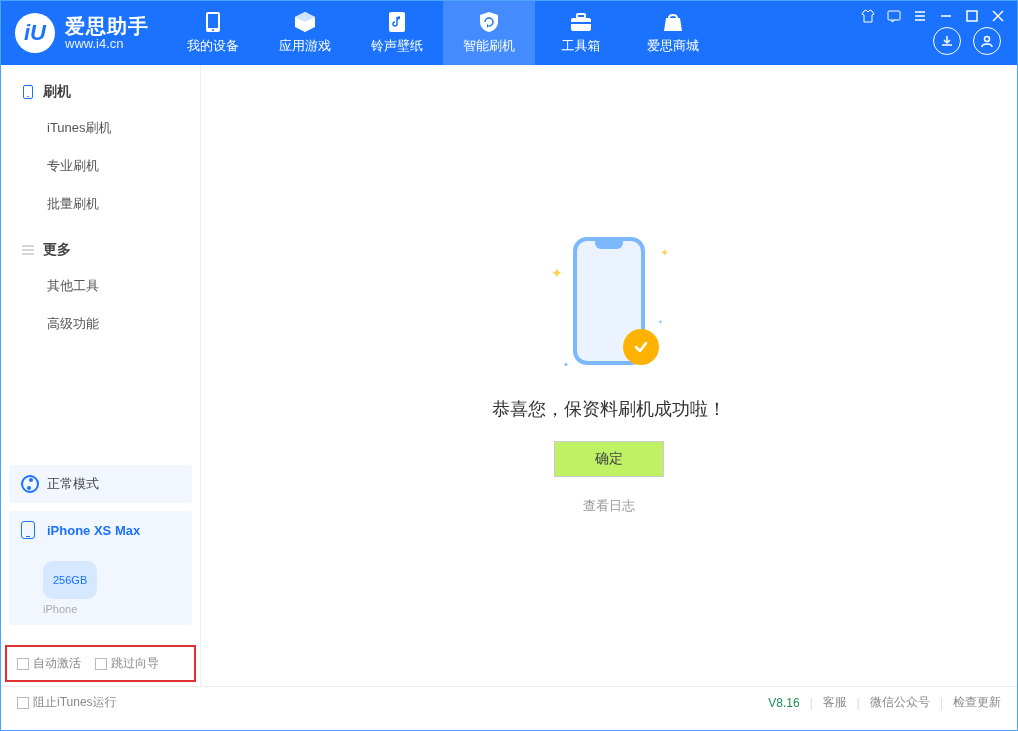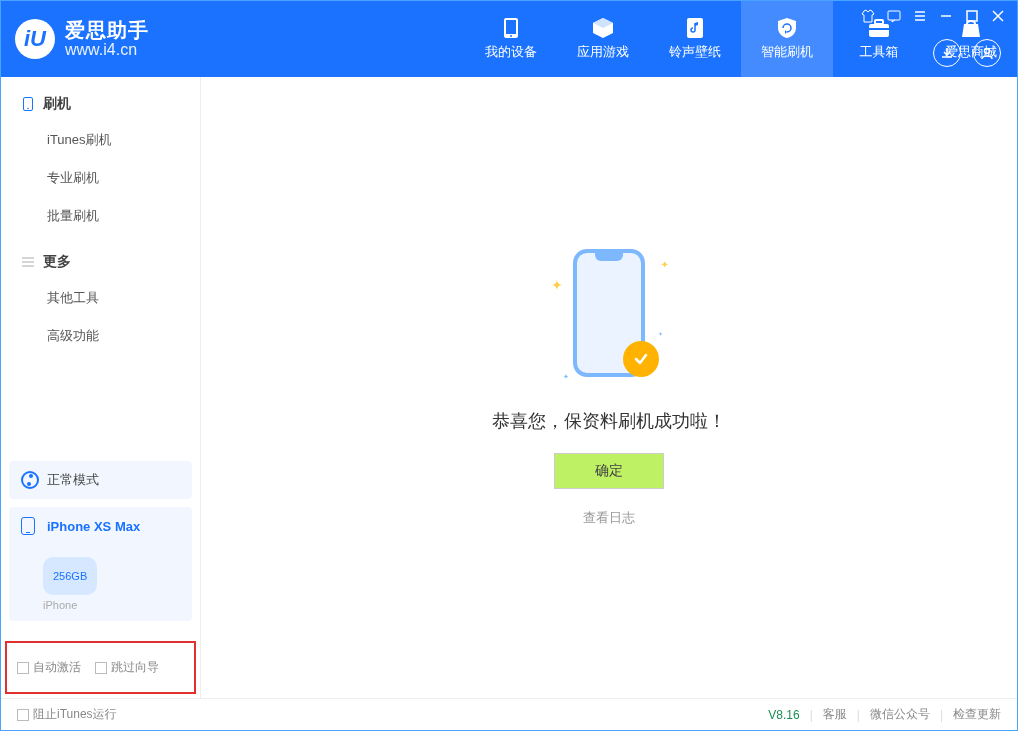--- a/index.html
+++ b/index.html
@@ -1,25 +1,25 @@
 <!DOCTYPE html>
 <html><head>
 <meta charset="utf-8">
 <style>
 * { margin: 0; padding: 0; box-sizing: border-box; font-family: "Microsoft YaHei", Arial, sans-serif; }
 body { background: #fff; width: 1018px; height: 731px; overflow: hidden; border: 1px solid #4aa3ff; }
 
 
-.header { height: 76px; background: linear-gradient(to right, #1a72ff, #1a72ff); display: flex; align-items: stretch; color: #fff; position: relative; justify-content: space-between; }
+.header { height: 64px; background: linear-gradient(to right, #1a72ff, #1a72ff); display: flex; align-items: stretch; color: #fff; position: relative; }
 .logo-block { display: flex; align-items: center; padding: 0 18px 0 14px; gap: 10px; }
 .logo-circle { width: 40px; height: 40px; border-radius: 50%; background: #fff; display: flex; align-items: center; justify-content: center; }
 .logo-inner { color: #1a72ff; font-weight: bold; font-size: 22px; font-style: italic; }
 .logo-text { display: flex; flex-direction: column; line-height: 1.1; }
 .logo-title { font-size: 20px; font-weight: bold; letter-spacing: 1px; }
-.logo-url { font-size: 16px; opacity: 0.9; }
+.logo-url { font-size: 13px; opacity: 0.9; }
 .nav { display: flex; height: 100%; }
 .nav-item { width: 92px; display: flex; flex-direction: column; align-items: center; justify-content: center; gap: 4px; cursor: pointer; font-size: 13px; }
 .nav-item.active { background: rgba(255,255,255,0.18); }
 .nav-icon { width: 26px; height: 22px; display: flex; align-items: center; justify-content: center; }
 .nav-icon svg { fill: #fff; }
 
 .header-right { position: absolute; right: 10px; top: 6px; display: flex; gap: 8px; align-items: center; }
 .win-btn { width: 18px; height: 18px; display: flex; align-items: center; justify-content: center; cursor: pointer; }
 .win-btn svg { stroke: #fff; fill: none; }
 
@@ -42,21 +42,21 @@
 .mode-icon::before, .mode-icon::after { content: ""; position: absolute; width: 4px; height: 4px; background: #1a72ff; border-radius: 50%; }
 .mode-icon::before { top: 1px; left: 6px; }
 .mode-icon::after { bottom: 1px; right: 6px; }
 .device-card { color: #1a72ff; }
 .device-row { display: flex; align-items: center; gap: 12px; font-weight: bold; }
 .device-phone-icon { width: 14px; height: 18px; border: 1.5px solid #1a72ff; border-radius: 3px; position: relative; }
 .device-phone-icon::after { content: ""; position: absolute; bottom: 1px; left: 50%; transform: translateX(-50%); width: 4px; height: 1.5px; background: #1a72ff; }
 .storage-pill { display: inline-block; background: #d6e8ff; color: #1a72ff; border-radius: 10px; padding: 13px 10px; font-size: 11px; margin-top: 22px; margin-left: 22px; }
 .device-sub { color: #aaa; font-size: 11px; margin-top: 4px; margin-left: 22px; }
 
-.checkbox-row { display: flex; gap: 14px; padding: 16px 10px; border: 2px solid #e03030; margin: 4px; }
+.checkbox-row { display: flex; gap: 14px; padding: 8px 10px; border: 2px solid #e03030; margin: 4px; }
 .chk { display: flex; align-items: center; gap: 4px; font-size: 12px; color: #888; cursor: pointer; }
 .chk-box { width: 12px; height: 12px; border: 1px solid #bbb; }
 
 .main { flex: 1; position: relative; display: flex; flex-direction: column; align-items: center; justify-content: center; gap: 20px; }
 .phone-ill { position: relative; width: 120px; height: 140px; }
 .phone-body { position: absolute; left: 24px; top: 0; width: 72px; height: 128px; border: 4px solid #7db8ff; border-radius: 14px; background: #eaf3ff; }
 .phone-notch { position: absolute; top: 0; left: 50%; transform: translateX(-50%); width: 28px; height: 8px; background: #7db8ff; border-radius: 0 0 6px 6px; }
 .phone-check { position: absolute; right: 10px; bottom: 12px; width: 36px; height: 36px; background: #ffb300; border-radius: 50%; display: flex; align-items: center; justify-content: center; }
 .sparkle { position: absolute; color: #ffcf4d; font-size: 14px; }
 .sp1 { left: 2px; top: 28px; }

